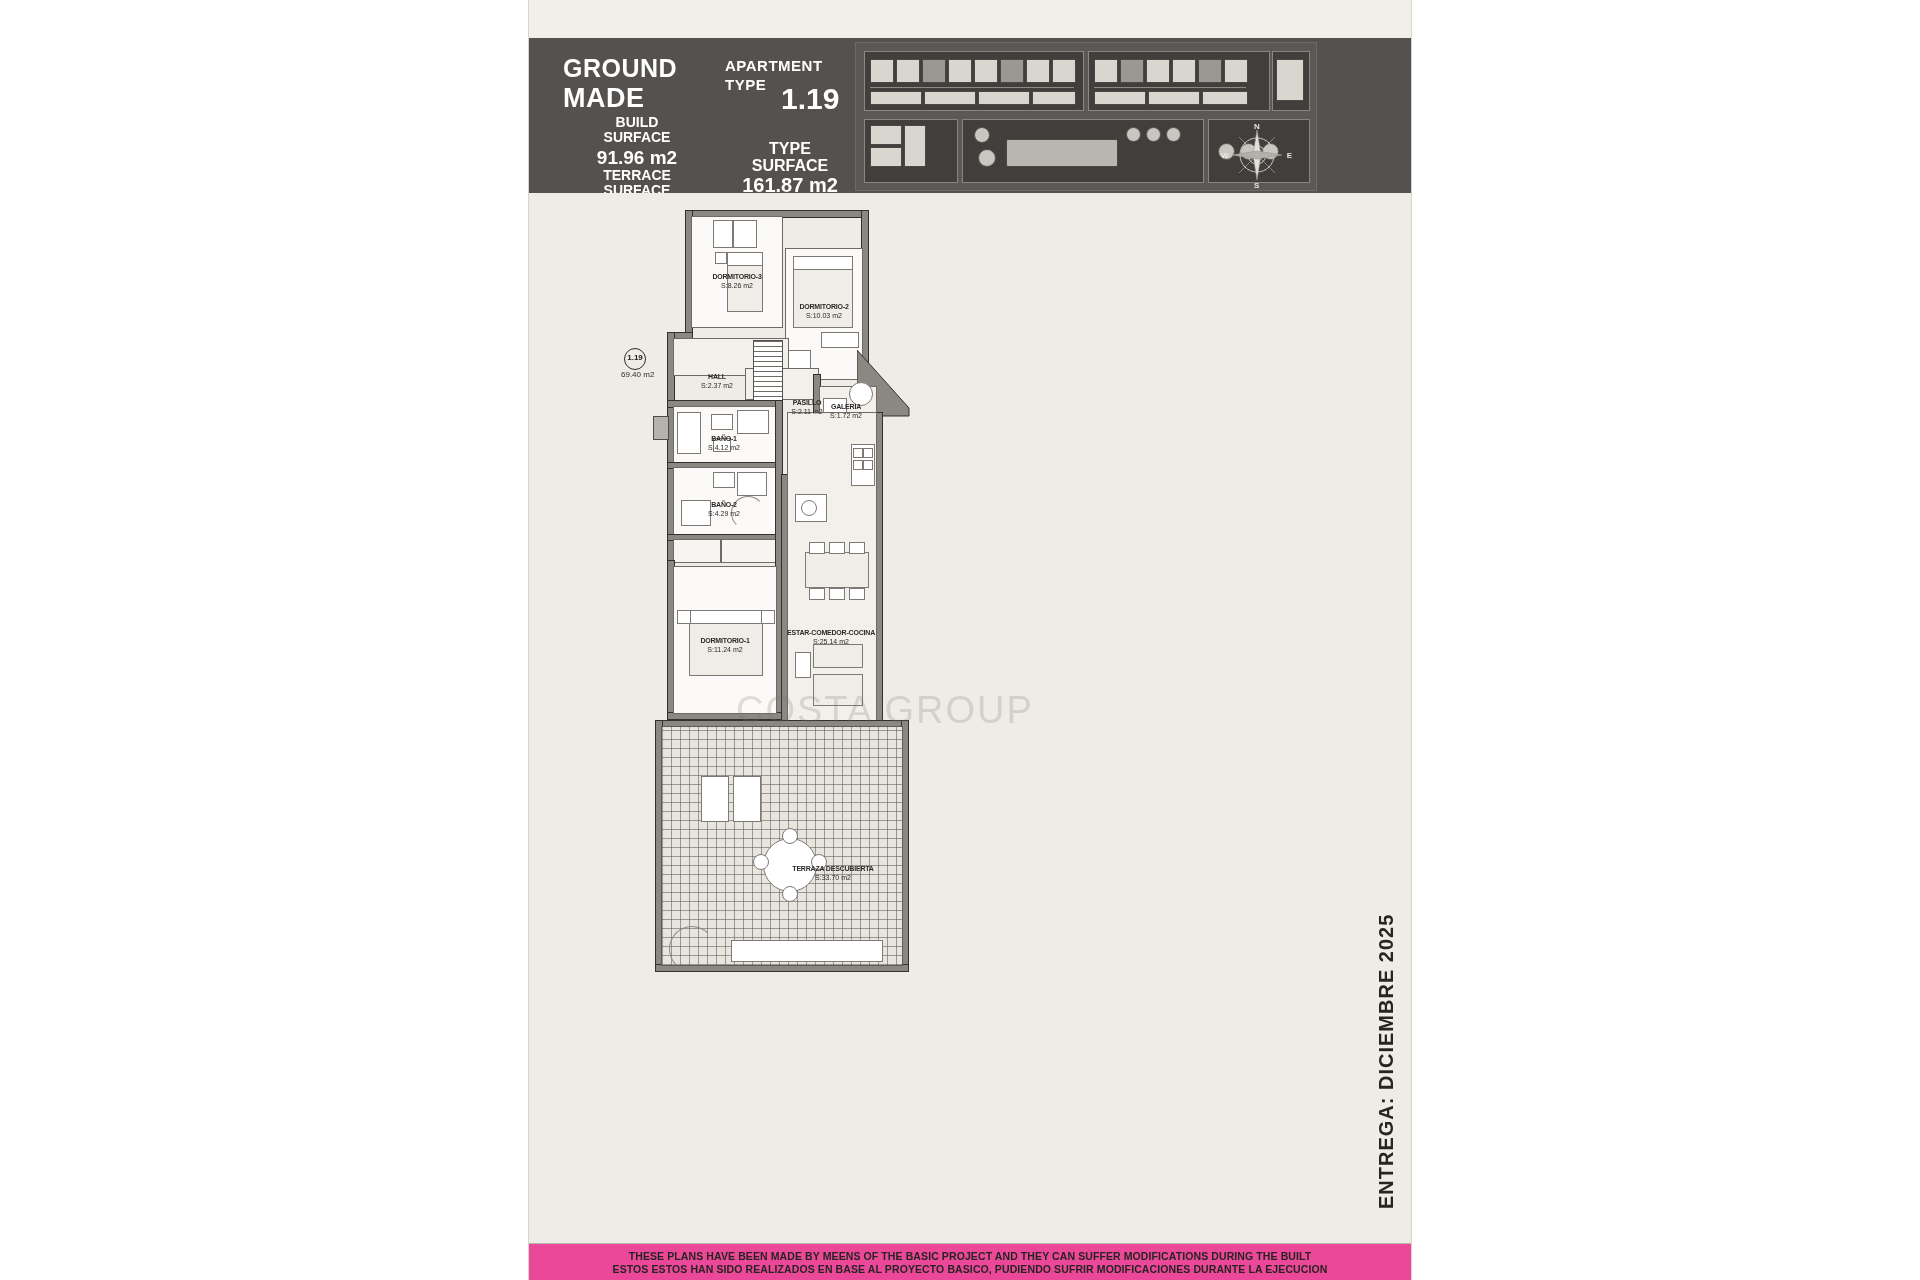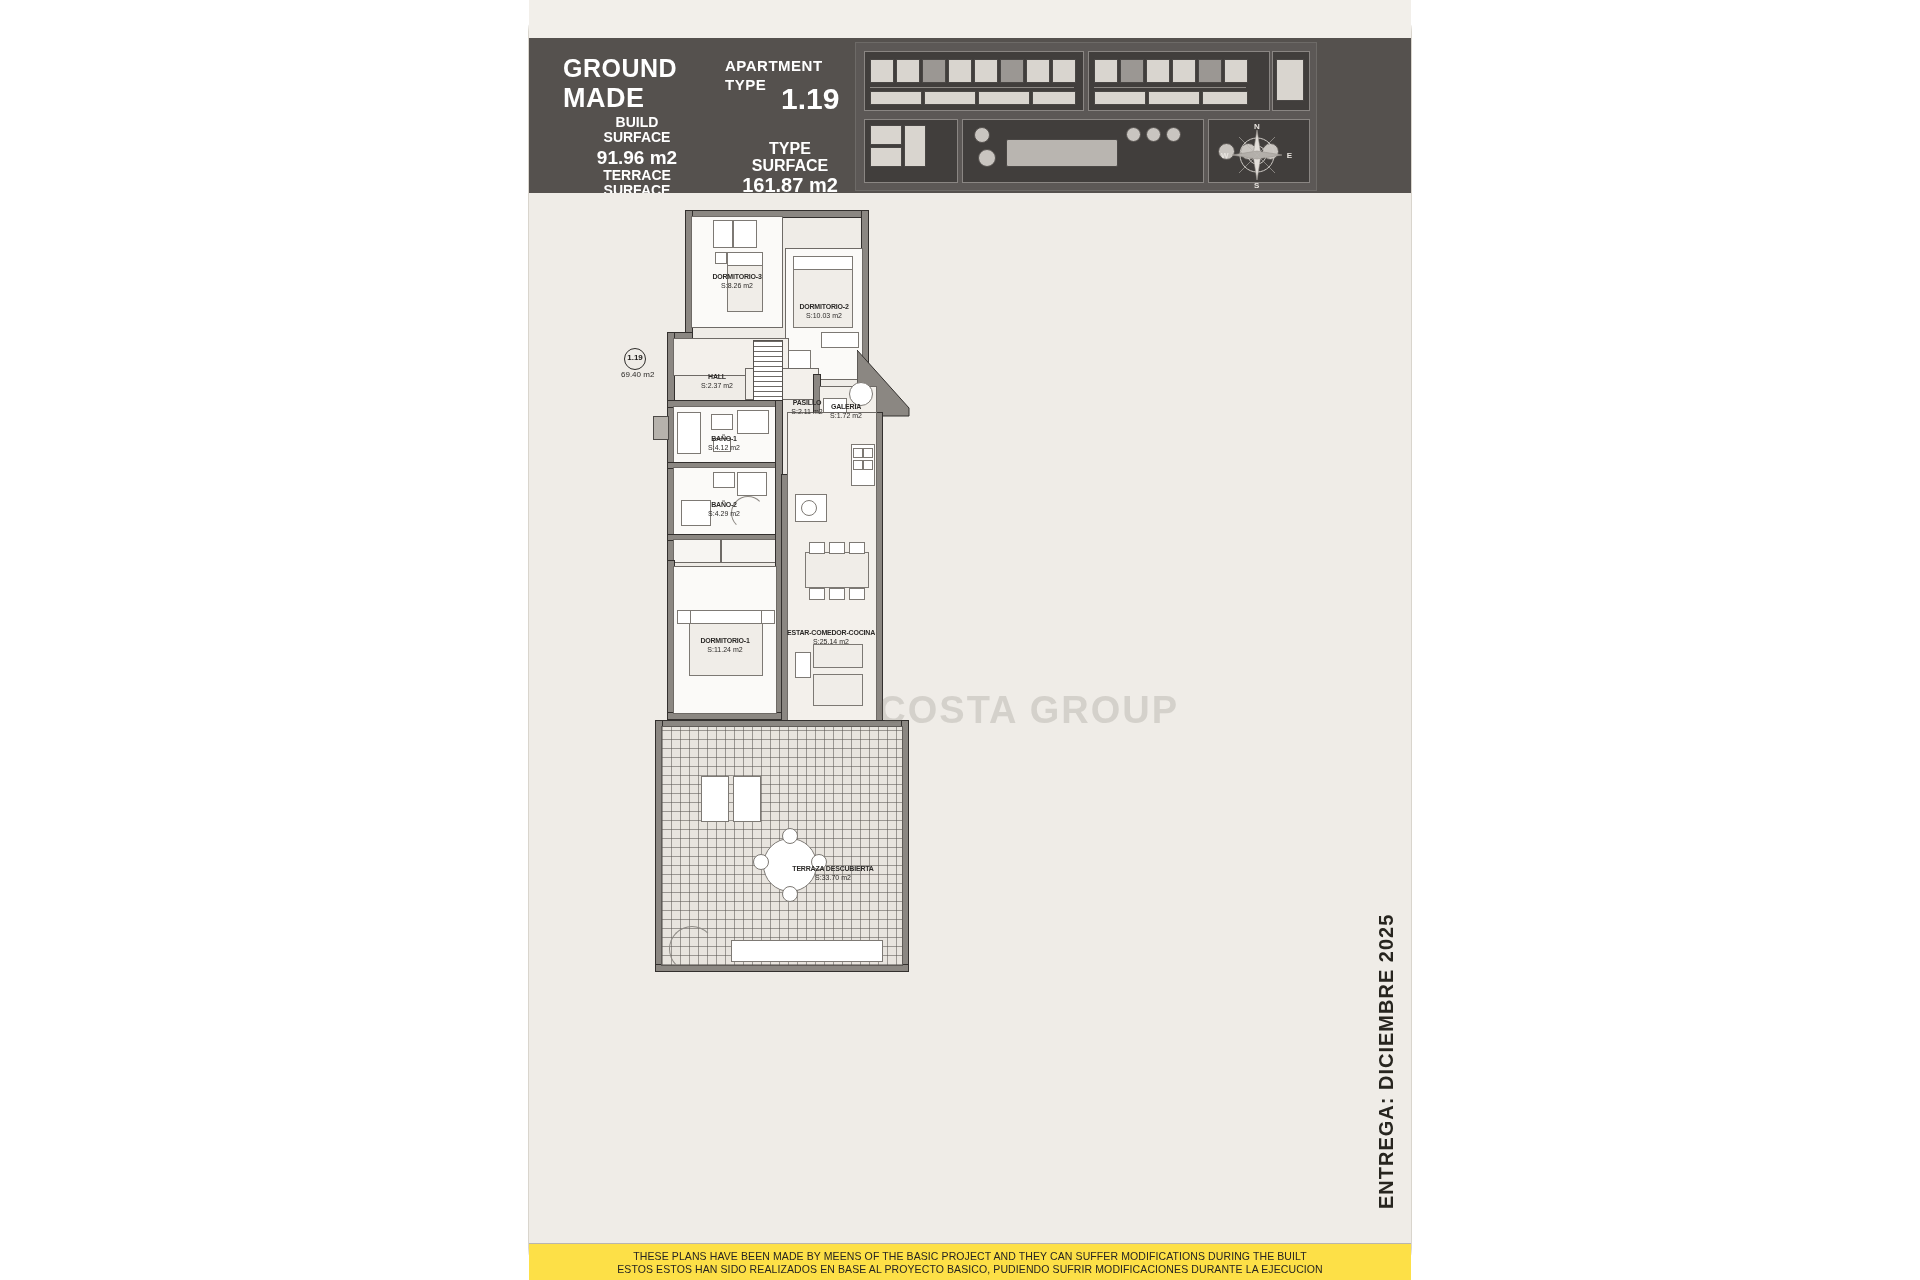--- a/index.html
+++ b/index.html
@@ -22,21 +22,20 @@
   
   #sheet {
     position: absolute;
     left: 528px;
     top: 0px;
     width: 882px;
     height: 1280px;
     background: #efece7;
     border-left: 1px solid #d9d5cd;
     border-right: 1px solid #d9d5cd;
-    border-radius: 32px;
   }
   .sheet-top-strip {
     position: absolute;
     left: 0; top: 0;
     width: 882px; height: 38px;
     background: #f2efea;
     border-bottom: 1px solid #cfcac1;
   }
   
   #titleblock {
@@ -217,25 +216,25 @@
     line-height: 18px;
   }
   .areanote {
     position: absolute;
     font-size: 8px;
     color: #2c2a28;
   }
   
   #watermark {
     position: absolute;
-    left: 200px; top: 500px;
+    left: 207px; top: 500px;
     width: 450px;
-    text-align: right;
+    text-align: left;
     font-size: 38px;
-    font-weight: bold;
+    font-weight: normal;
     letter-spacing: 2px;
     color: rgba(120,114,106,0.22);
     line-height: 34px;
     pointer-events: none;
   }
   #watermark .sub { font-size: 21px; letter-spacing: 6px; display: block; }
   
   #delivery {
     position: absolute;
     right: 10px;
@@ -250,24 +249,25 @@
     color: #27251f;
     text-align: left;
   }
   
   #footer {
     position: absolute;
     left: 0; bottom: 0;
     width: 882px;
     height: 37px;
     border-top: 1px solid #b9b5af;
-    background: #fde047;
+    background: #ec4899;
     text-align: center;
     padding-top: 6px;
     box-sizing: border-box;
+    font-weight: bold;
   }
   #footer div {
     font-size: 10.5px;
     color: #262422;
     line-height: 13px;
     letter-spacing: 0.1px;
   }
 </style>
 </head>
 <body>

